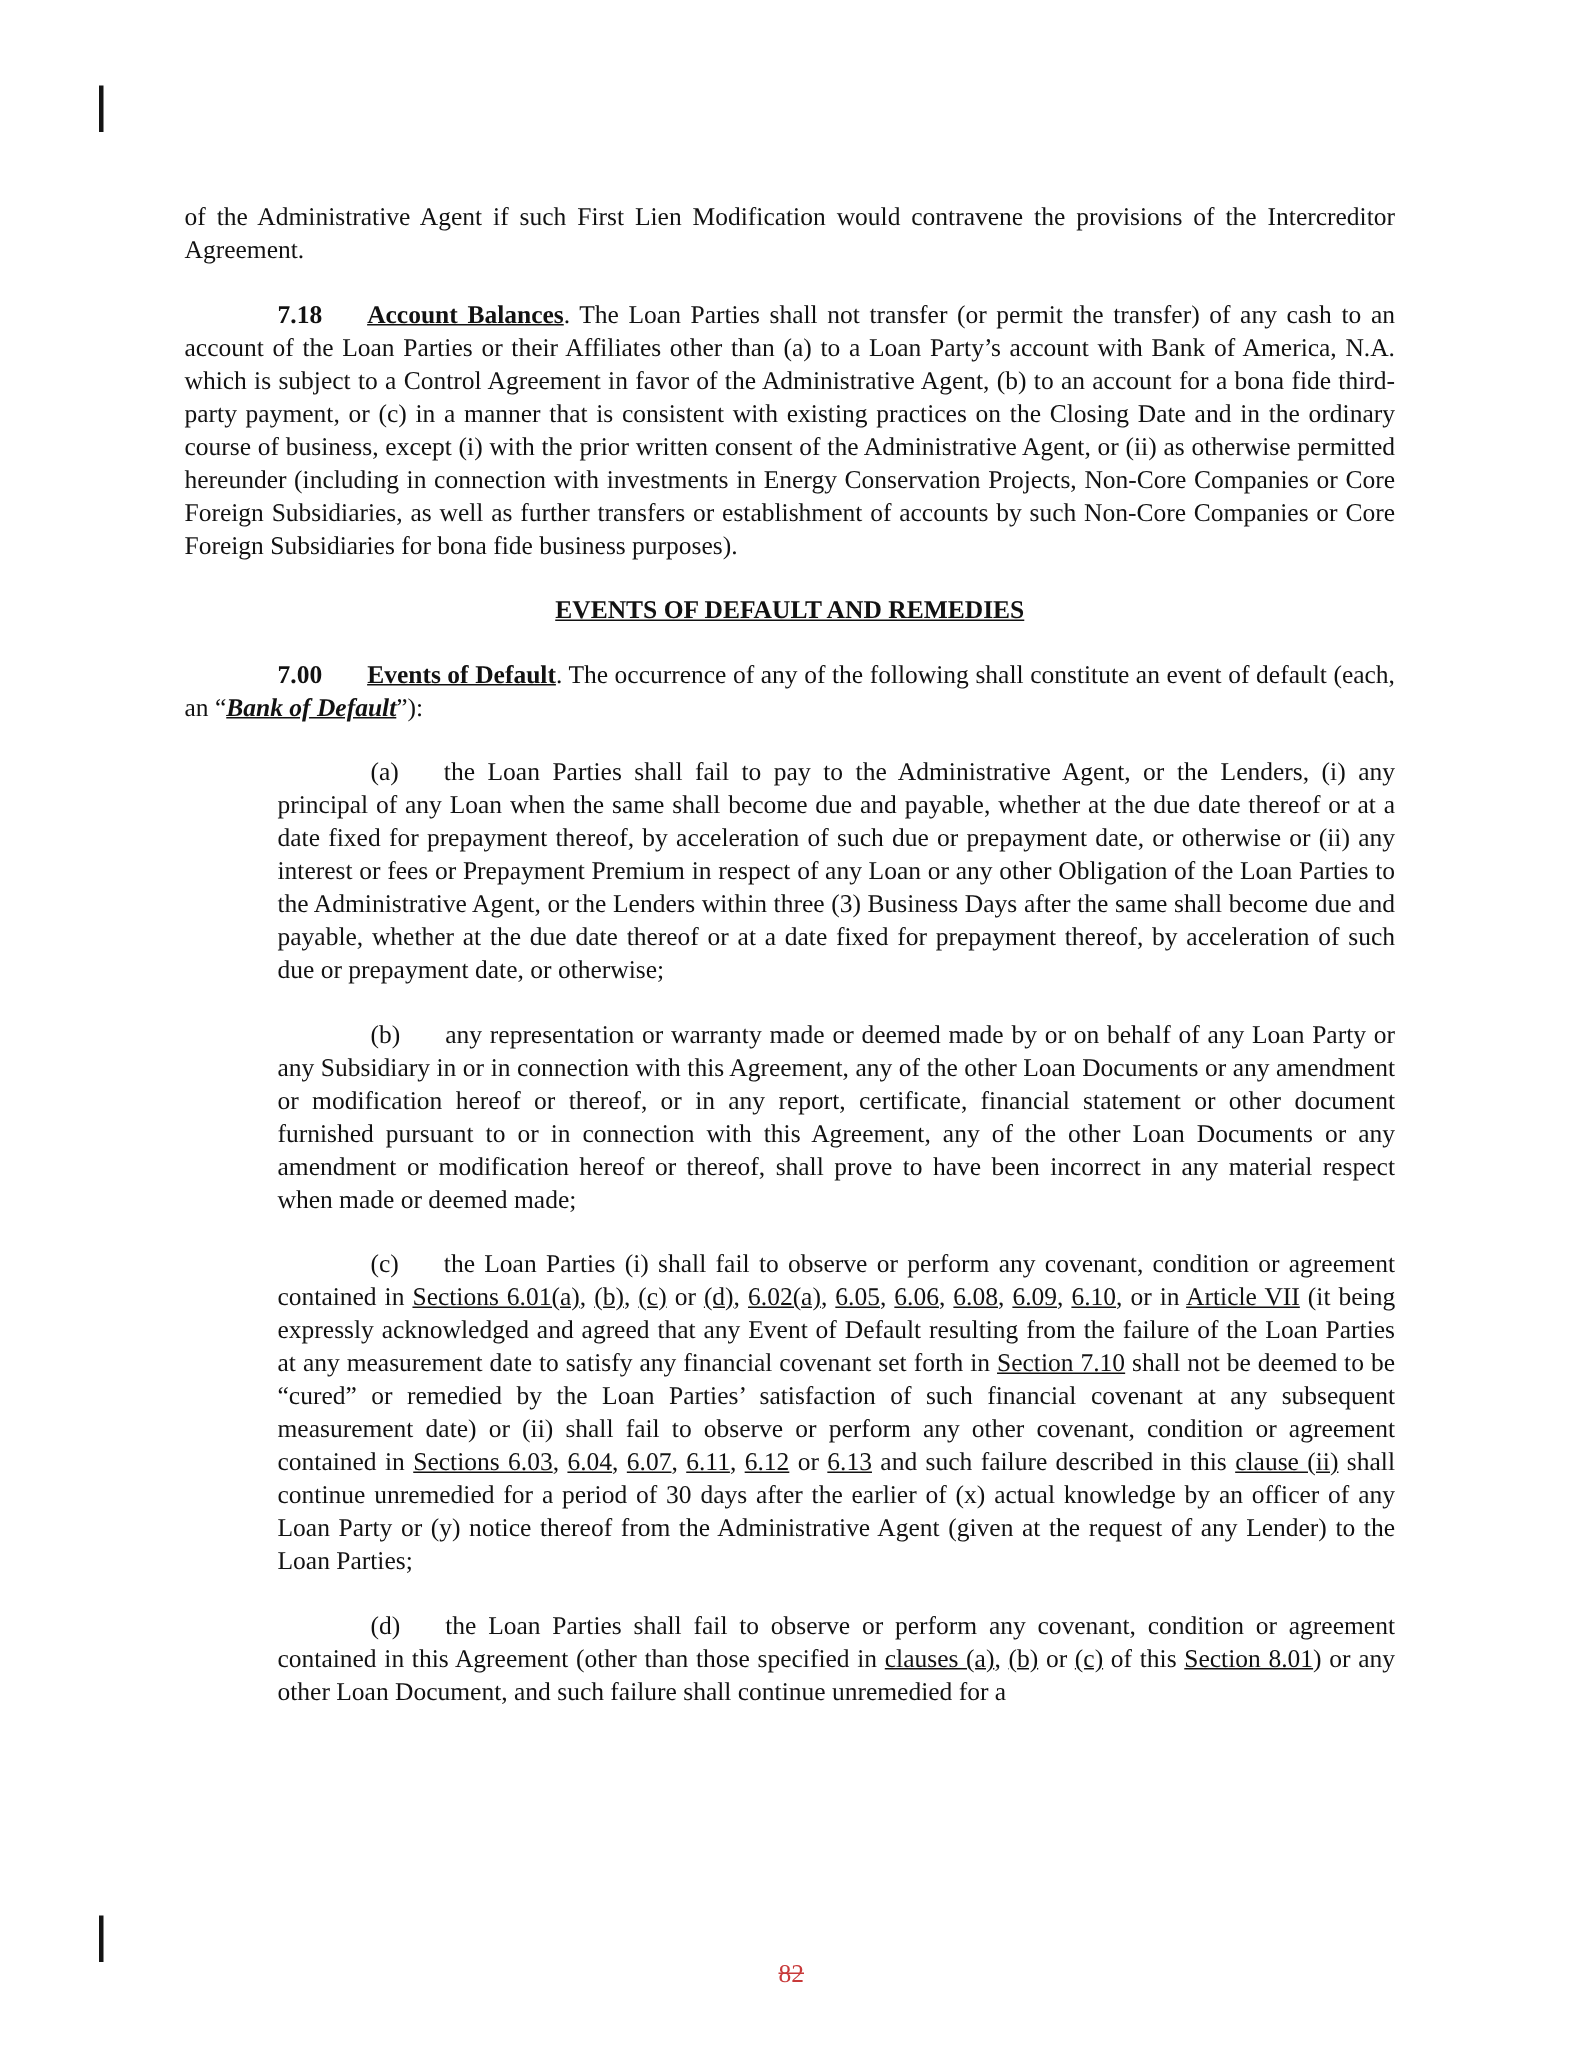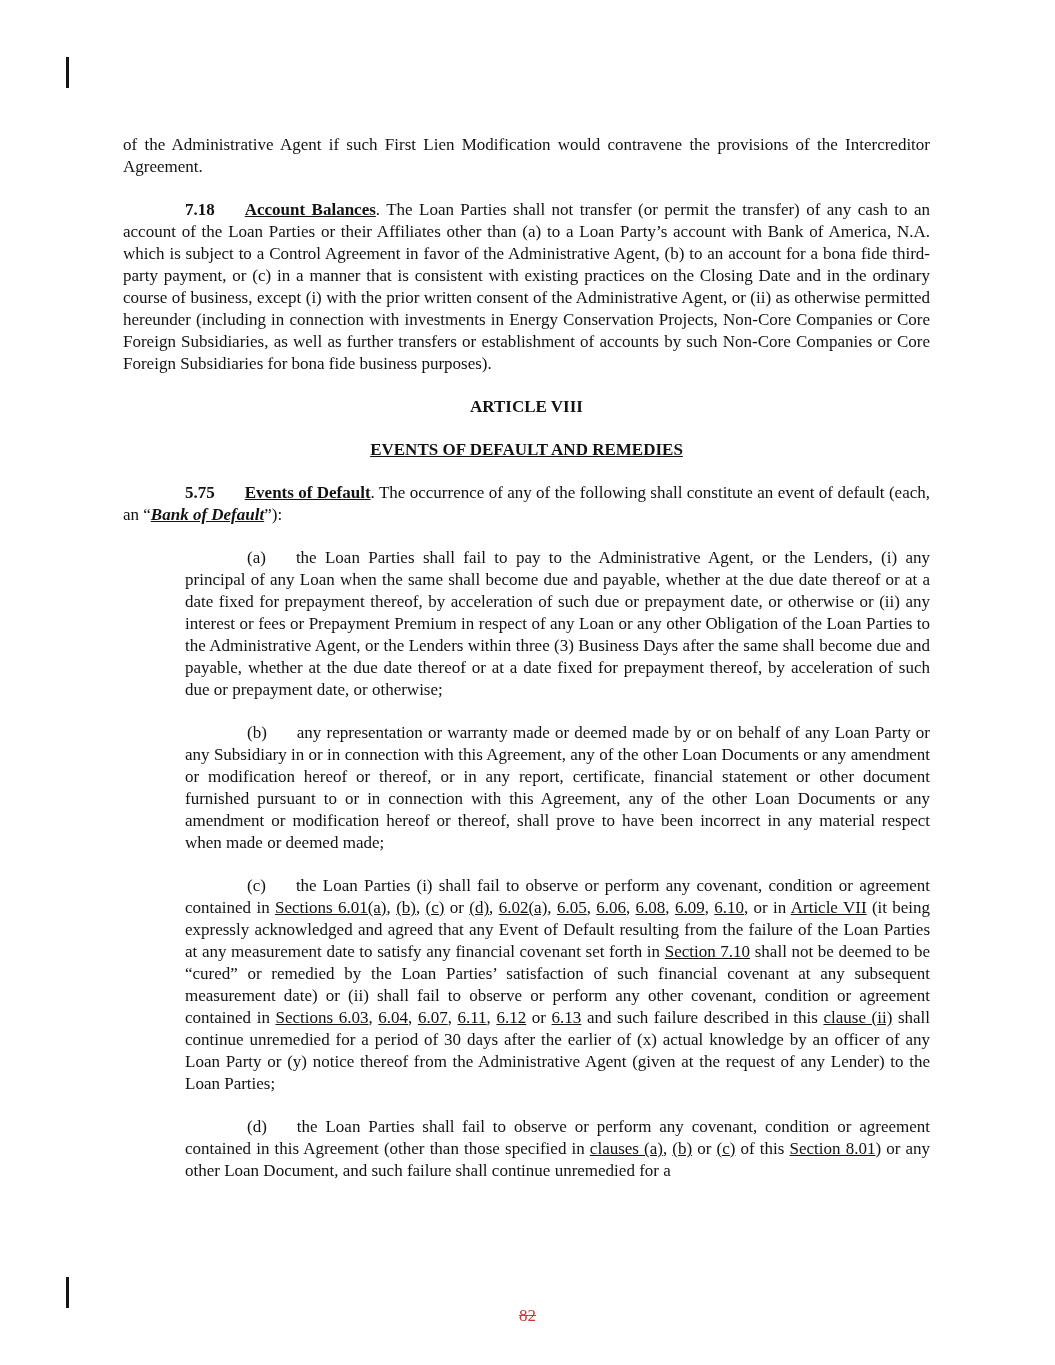--- a/index.html
+++ b/index.html
@@ -59,25 +59,24 @@
 
   <div class="change-bar top"></div>
   <div class="change-bar bottom"></div>
 
   <div class="content">
 
     <p class="para"><span>of the Administrative Agent if such First Lien Modification would contravene the provisions of the Intercreditor Agreement.</span></p>
 
     <p class="para indent1"><span class="s-b">7.18</span><span class="s-tab"></span><span class="s-b s-u">Account Balances</span><span>.  The Loan Parties shall not transfer (or permit the transfer) of any cash to an account of the Loan Parties or their Affiliates other than (a) to a Loan Party’s account with Bank of America, N.A. which is subject to a Control Agreement in favor of the Administrative Agent, (b) to an account for a bona fide third-party payment, or (c) in a manner that is consistent with existing practices on the Closing Date and in the ordinary course of business, except (i) with the prior written consent of the Administrative Agent, or (ii) as otherwise permitted hereunder (including in connection with investments in Energy Conservation Projects, Non-Core Companies or Core Foreign Subsidiaries, as well as further transfers or establishment of accounts by such Non-Core Companies or Core Foreign Subsidiaries for bona fide business purposes).</span></p>
 
-    <p class="para heading"><span class="s-b">ARTICLE VIII</span></p>
 
     <p class="para heading"><span class="s-b s-u">EVENTS OF DEFAULT AND REMEDIES</span></p>
 
-    <p class="para indent1"><span class="s-b">5.75</span><span class="s-tab"></span><span class="s-b s-u">Events of Default</span><span>.  The occurrence of any of the following shall constitute an event of default (each, an “</span><span class="s-b s-i s-u">Bank of Default</span><span>”):</span></p>
+    <p class="para indent1"><span class="s-b">7.00</span><span class="s-tab"></span><span class="s-b s-u">Events of Default</span><span>.  The occurrence of any of the following shall constitute an event of default (each, an “</span><span class="s-b s-i s-u">Bank of Default</span><span>”):</span></p>
 
     <p class="para item"><span>(a)</span><span class="s-tab"></span><span>the Loan Parties shall fail to pay to the Administrative Agent, or the Lenders, (i) any principal of any Loan when the same shall become due and payable, whether at the due date thereof or at a date fixed for prepayment thereof, by acceleration of such due or prepayment date, or otherwise or (ii) any interest or fees or Prepayment Premium in respect of any Loan or any other Obligation of the Loan Parties to the Administrative Agent, or the Lenders within three (3) Business Days after the same shall become due and payable, whether at the due date thereof or at a date fixed for prepayment thereof, by acceleration of such due or prepayment date, or otherwise;</span></p>
 
     <p class="para item"><span>(b)</span><span class="s-tab"></span><span>any representation or warranty made or deemed made by or on behalf of any Loan Party or any Subsidiary in or in connection with this Agreement, any of the other Loan Documents or any amendment or modification hereof or thereof, or in any report, certificate, financial statement or other document furnished pursuant to or in connection with this Agreement, any of the other Loan Documents or any amendment or modification hereof or thereof, shall prove to have been incorrect in any material respect when made or deemed made;</span></p>
 
     <p class="para item"><span>(c)</span><span class="s-tab"></span><span>the Loan Parties (i) shall fail to observe or perform any covenant, condition or agreement contained in </span><span class="s-u">Sections 6.01(a)</span><span>, </span><span class="s-u">(b)</span><span>, </span><span class="s-u">(c)</span><span> or </span><span class="s-u">(d)</span><span>, </span><span class="s-u">6.02(a)</span><span>, </span><span class="s-u">6.05</span><span>, </span><span class="s-u">6.06</span><span>, </span><span class="s-u">6.08</span><span>, </span><span class="s-u">6.09</span><span>, </span><span class="s-u">6.10</span><span>, or in </span><span class="s-u">Article VII</span><span> (it being expressly acknowledged and agreed that any Event of Default resulting from the failure of the Loan Parties at any measurement date to satisfy any financial covenant set forth in </span><span class="s-u">Section 7.10</span><span> shall not be deemed to be “cured” or remedied by the Loan Parties’ satisfaction of such financial covenant at any subsequent measurement date) or (ii) shall fail to observe or perform any other covenant, condition or agreement contained in </span><span class="s-u">Sections 6.03</span><span>, </span><span class="s-u">6.04</span><span>, </span><span class="s-u">6.07</span><span>, </span><span class="s-u">6.11</span><span>, </span><span class="s-u">6.12</span><span> or </span><span class="s-u">6.13</span><span> and such failure described in this </span><span class="s-u">clause (ii)</span><span> shall continue unremedied for a period of 30 days after the earlier of (x) actual knowledge by an officer of any Loan Party or (y) notice thereof from the Administrative Agent (given at the request of any Lender) to the Loan Parties;</span></p>
 
     <p class="para item"><span>(d)</span><span class="s-tab"></span><span>the Loan Parties shall fail to observe or perform any covenant, condition or agreement contained in this Agreement (other than those specified in </span><span class="s-u">clauses (a)</span><span>, </span><span class="s-u">(b)</span><span> or </span><span class="s-u">(c)</span><span> of this </span><span class="s-u">Section 8.01</span><span>) or any other Loan Document, and such failure shall continue unremedied for a</span></p>
 
   </div>

